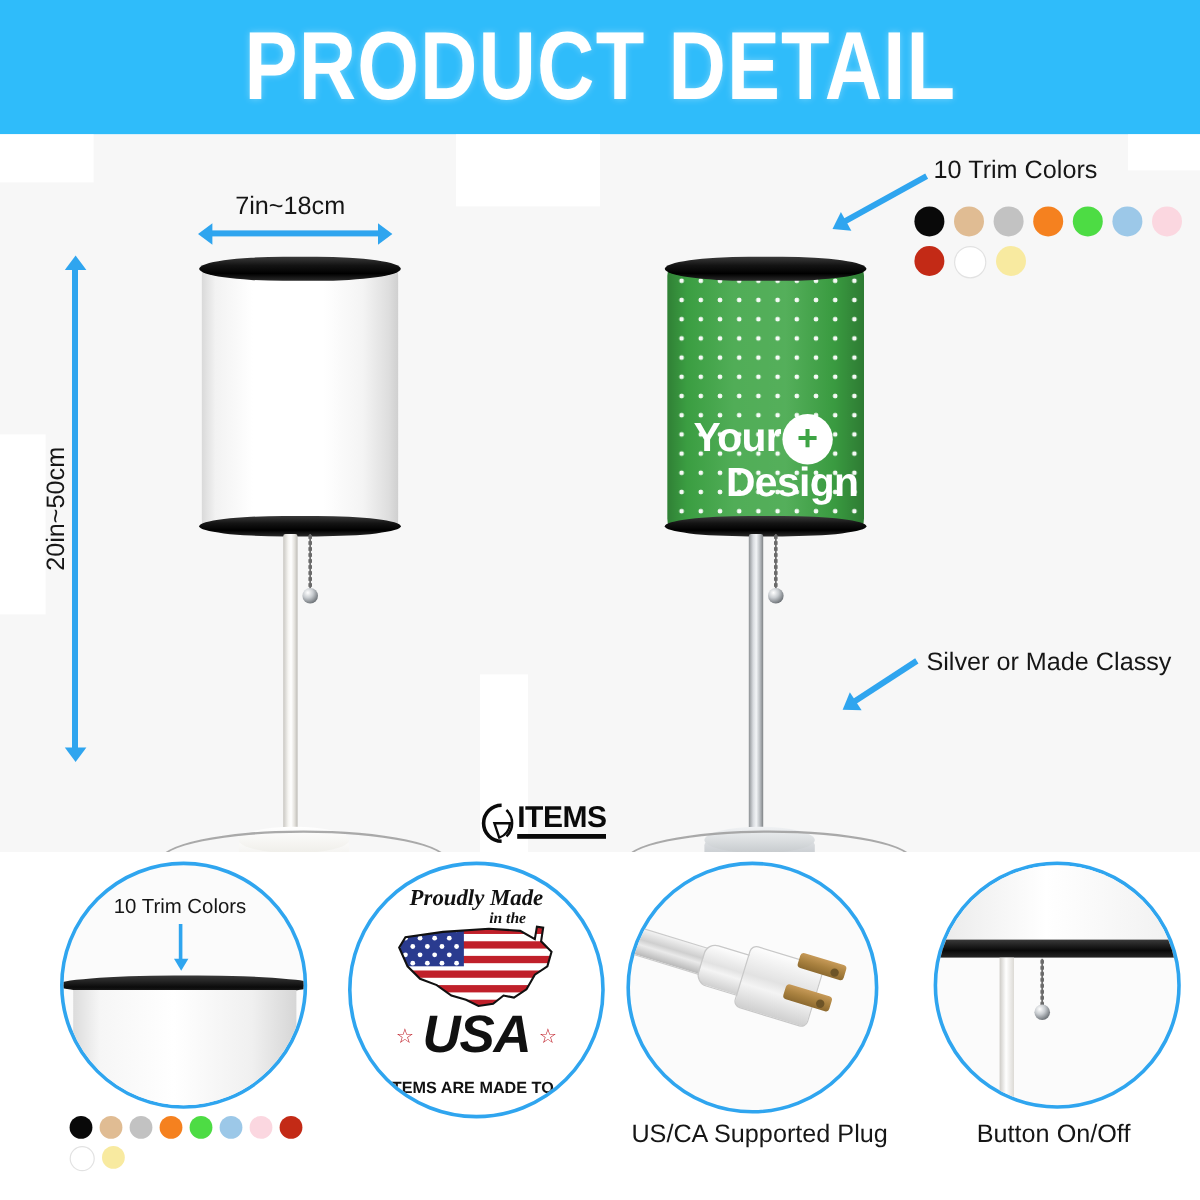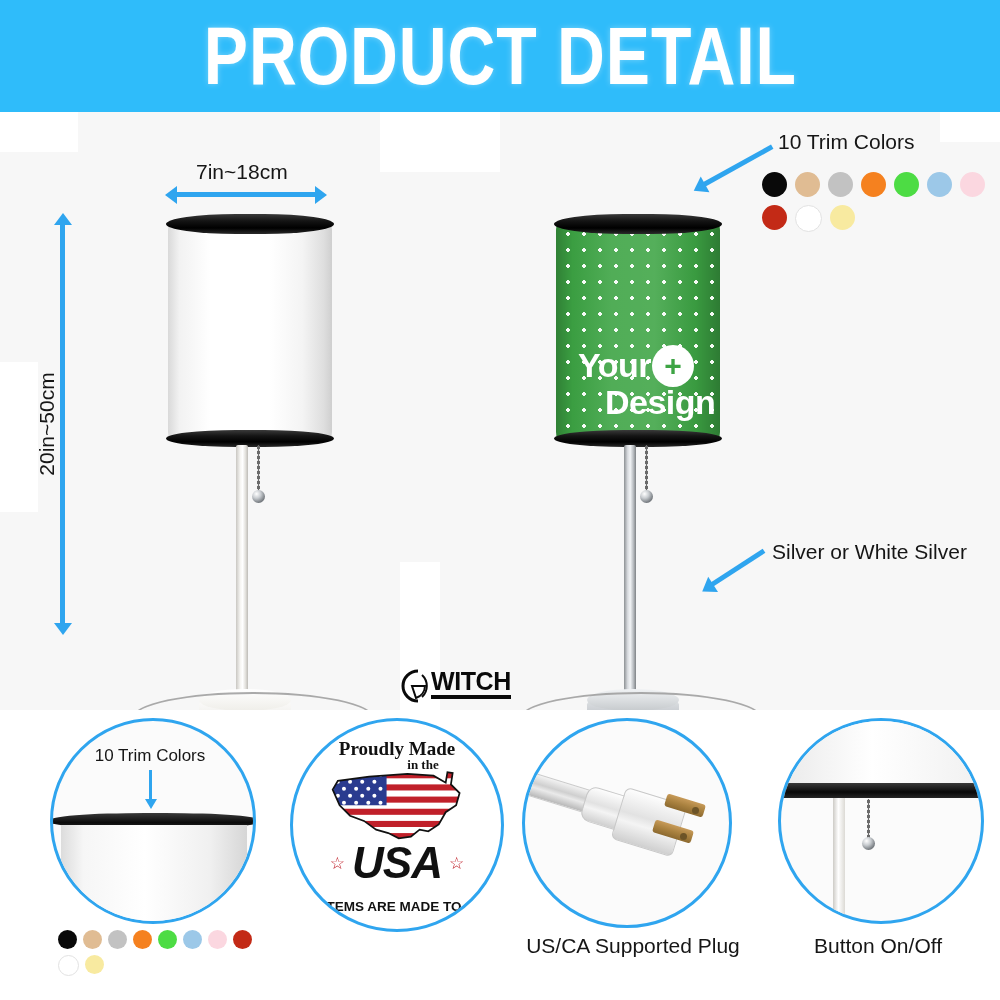--- a/index.html
+++ b/index.html
@@ -204,21 +204,21 @@
     border:3px solid #2fa5ef;background:#fbfbfb;overflow:hidden;
   }
   .feature-cap{
     position:absolute;text-align:center;color:#161616;
     font-family:"Liberation Sans", sans-serif;white-space:nowrap;
   }
 
   
   .usa-wrap{position:absolute;inset:0;display:flex;flex-direction:column;align-items:center;}
   .usa-top{
-    font-family:"Liberation Serif", serif;font-weight:bold;
+    font-family:"Liberation Serif", serif;font-style:italic;font-weight:bold;
     color:#111;line-height:1;
   }
   .usa-big{
     font-family:"Liberation Sans", sans-serif;font-weight:bold;font-style:italic;
     color:#111;letter-spacing:-1px;line-height:1;
   }
   .usa-note{
     font-family:"Liberation Sans", sans-serif;font-weight:bold;color:#111;
   }
   .star{color:#c0202a;}
@@ -316,32 +316,32 @@
       <div class="swatch" style="width: 25px; height: 25px; background: rgb(194, 194, 194);"></div>
       <div class="swatch" style="width: 25px; height: 25px; background: rgb(245, 129, 31);"></div>
       <div class="swatch" style="width: 25px; height: 25px; background: rgb(77, 220, 68);"></div>
       <div class="swatch" style="width: 25px; height: 25px; background: rgb(156, 200, 232);"></div>
       <div class="swatch" style="width: 25px; height: 25px; background: rgb(251, 215, 224);"></div>
       <div class="swatch" style="width: 25px; height: 25px; background: rgb(195, 42, 22);"></div>
       <div class="swatch" style="width: 25px; height: 25px; background: rgb(255, 255, 255); border: 1px solid rgb(226, 226, 226);"></div>
       <div class="swatch" style="width: 25px; height: 25px; background: rgb(248, 234, 160);"></div>
     </div>
 
-    <div class="label" style="left:772px;top:428px;font-size:21px;">Silver or White Silver</div>
+    <div class="label" style="left:772px;top:428px;font-size:21px;">Silver or Made Classy</div>
     <div class="arrow-d" style="left:712px;top:470px;width:62px;transform:rotate(-33deg);"></div>
 
   </div>
 
   <div class="brand" style="left:392px;top:666px;">
     <svg class="brand-c" width="38" height="40" viewBox="0 0 38 40">
       <path d="M26 5 A15 15 0 1 0 26 35" fill="none" stroke="#0a0a0a" stroke-width="3"></path>
       <path d="M30 9 A15 15 0 0 1 30 31" fill="none" stroke="#0a0a0a" stroke-width="2"></path>
       <path d="M20 20 L33 20 A13 13 0 0 1 24 32 Z" fill="none" stroke="#0a0a0a" stroke-width="2"></path>
     </svg>
-    <div class="brand-sub">WITCH</div>
+    <div class="brand-sub">ITEMS</div>
   </div>
 
   <div class="features">
 
     <div class="feature" style="left:40px;top:8px;width:220px;height:282px;">
       <div class="circle" style="left:10px;top:0;width:200px;height:200px;">
         <div style="position:absolute;left:-6px;top:92px;width:216px;height:16px;background:linear-gradient(180deg,#3a3a3a,#0b0b0b 60%,#2a2a2a);border-radius:50%/55%;"></div>
         <div style="position:absolute;left:8px;top:104px;width:186px;height:110px;background:linear-gradient(90deg,#dcdcdc 0%,#f6f6f6 12%,#ffffff 45%,#f0f0f0 80%,#d6d6d6 100%);"></div>
       </div>
       <div class="feature-cap" style="left:10px;top:28px;width:200px;font-size:17px;">10 Trim Colors</div>

